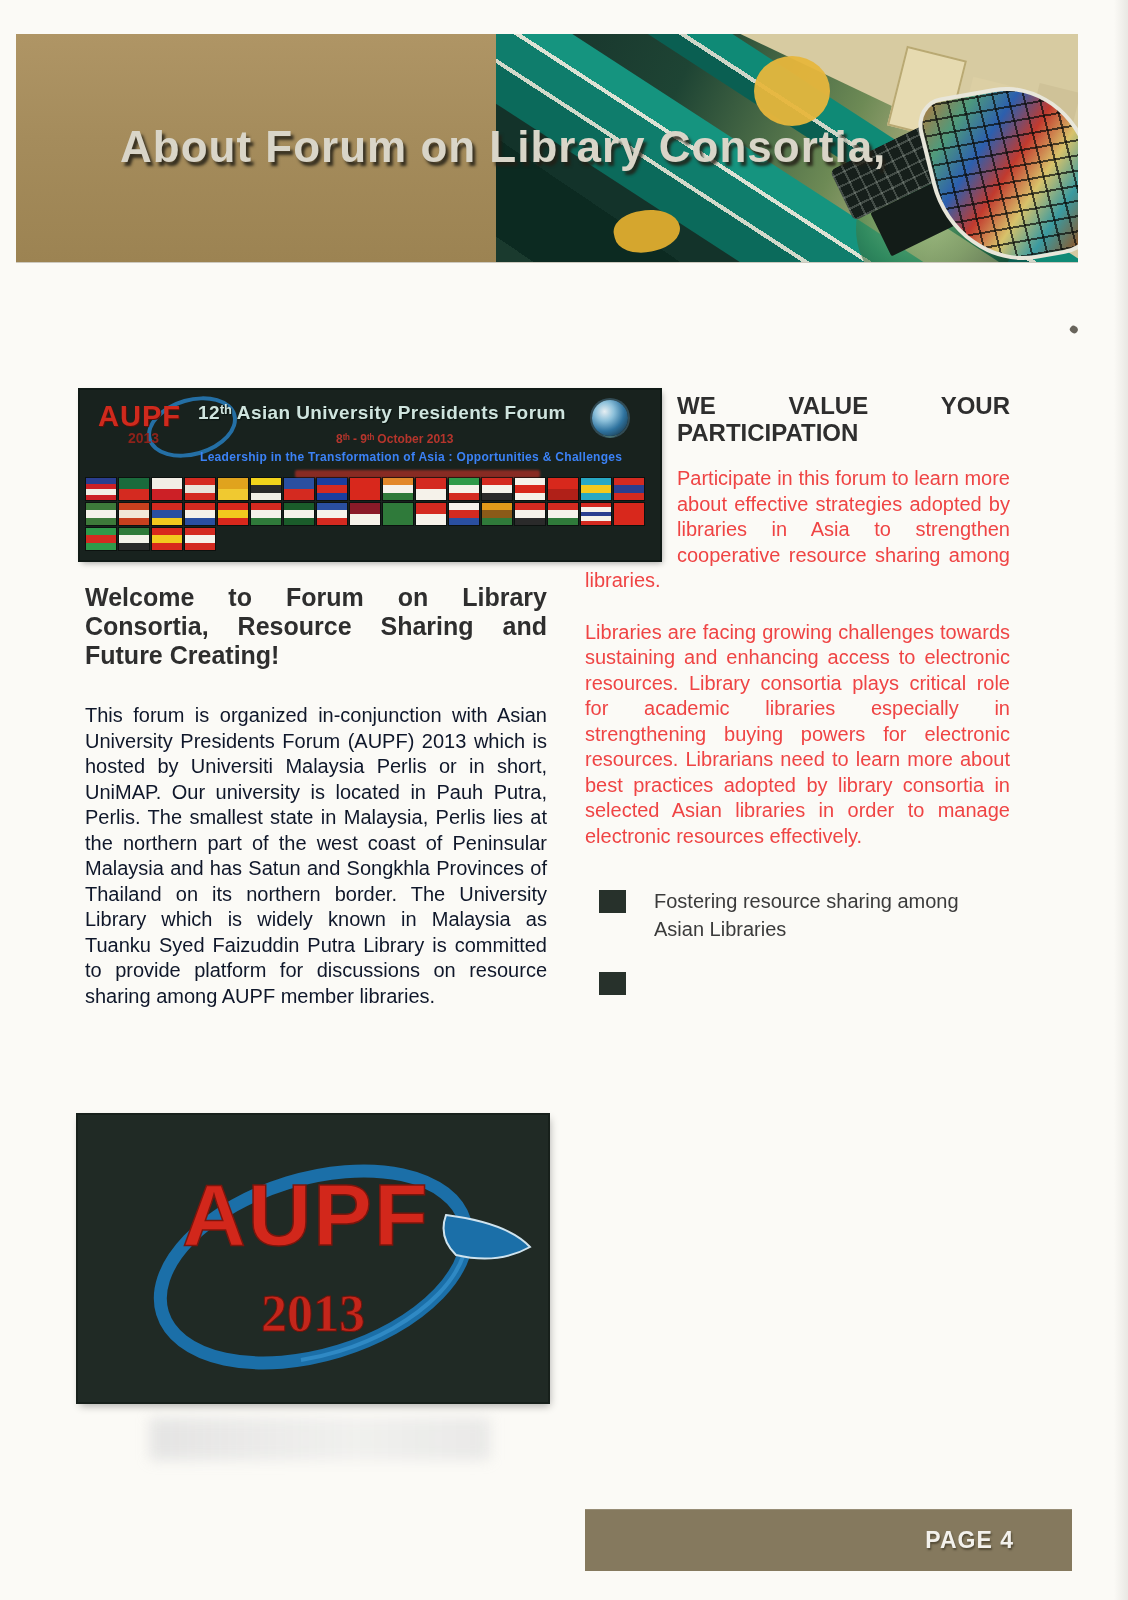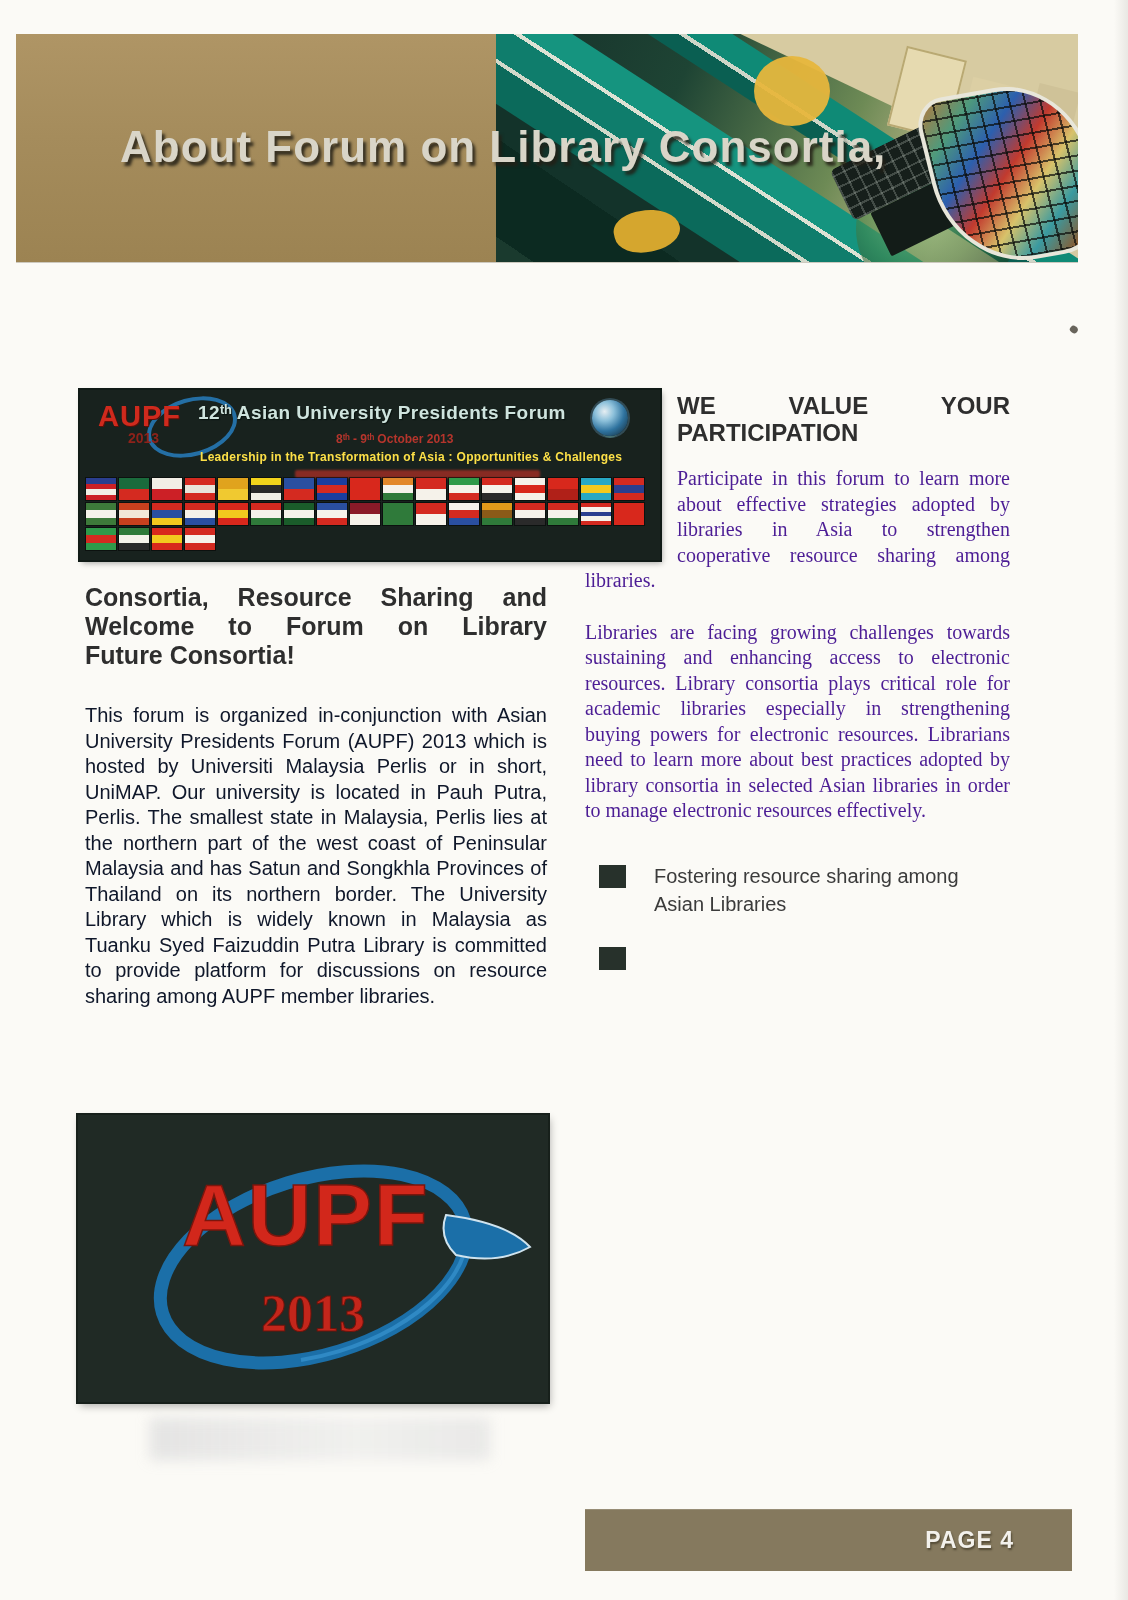--- a/index.html
+++ b/index.html
@@ -59,21 +59,21 @@
   .aupf-banner{
     position:absolute;left:80px;top:390px;width:580px;height:170px;
     background:#18221e;box-shadow:0 0 0 2px #101a16, 2px 3px 6px rgba(0,0,0,.35);
     overflow:hidden;
   }
   .ab-ellipse{position:absolute;left:66px;top:8px;width:84px;height:50px;border:4px solid #2678b4;border-radius:50%;transform:rotate(-16deg);opacity:.9;}
   .ab-logo-text{position:absolute;left:18px;top:10px;font-weight:bold;font-size:29px;color:#cf2a1d;letter-spacing:1px;text-shadow:1px 1px 0 #5c0f08;}
   .ab-logo-year{position:absolute;left:48px;top:40px;font-weight:bold;font-size:14px;color:#8d221a;filter:blur(.4px);}
   .ab-title{position:absolute;left:118px;top:12px;font-weight:bold;font-size:19px;color:#cfe4de;letter-spacing:.4px;text-shadow:1px 1px 1px #07110d;}
   .ab-date{position:absolute;left:256px;top:42px;font-weight:bold;font-size:12px;color:#b5352c;filter:blur(.5px);}
-  .ab-theme{position:absolute;left:120px;top:60px;font-weight:bold;font-size:12px;color:#fde047;filter:blur(.4px);letter-spacing:.3px;}
+  .ab-theme{position:absolute;left:120px;top:60px;font-weight:bold;font-size:12px;color:#3b82f6;filter:blur(.4px);letter-spacing:.3px;}
   .ab-redline{position:absolute;left:215px;top:80px;width:245px;height:8px;background:#9c2d24;opacity:.85;filter:blur(1.1px);border-radius:2px;}
   .ab-globe{position:absolute;left:512px;top:10px;width:36px;height:36px;border-radius:50%;
     background:radial-gradient(circle at 35% 32%, #e6eef2, #8cc0da 28%, #2f739f 58%, #1b3d52 85%);
     box-shadow:0 0 0 2px rgba(90,140,170,.4), 0 10px 0 -8px #3a5c4a;}
   .flag-rows{position:absolute;left:6px;top:88px;width:568px;}
   .flag-row{display:flex;gap:3px;margin-bottom:3px;}
   .flag{width:30px;height:22px;display:flex;flex-direction:column;overflow:hidden;box-shadow:0 0 0 1px rgba(0,0,0,.5);}
   .flag div{flex:1;}
   
   .left-heading{position:absolute;left:85px;top:583px;width:462px;font-weight:bold;font-size:25px;line-height:29px;color:#2e2e2e;}
@@ -84,21 +84,21 @@
   .logo-box{position:absolute;left:78px;top:1115px;width:470px;height:287px;background:#202a25;overflow:hidden;
     box-shadow:0 0 0 2px #17201b, 2px 4px 8px rgba(0,0,0,.3);}
   .logo-box svg{position:absolute;inset:0;}
   .ghost-smudge{position:absolute;left:150px;top:1418px;width:340px;height:42px;
     background:linear-gradient(90deg, rgba(170,172,180,.28), rgba(195,196,205,.18) 60%, rgba(170,172,180,.22));
     filter:blur(7px);}
   
   .right-col{position:absolute;left:585px;top:392px;width:425px;}
   .rc-spacer{float:left;width:92px;height:172px;}
   .rc-heading{font-weight:bold;font-size:24px;line-height:27px;color:#2e2e2e;text-align:justify;text-align-last:left;margin:0 0 20px 0;}
-  .right-col p{margin:0 0 26px 0;font-size:20px;line-height:25.5px;text-align:justify;color:#4c1d95;font-family:Liberation Serif, serif;}
+  .right-col p{margin:0 0 26px 0;font-size:20px;line-height:25.5px;text-align:justify;color:#ef4444;}
   .right-col p.mb-lg{margin-bottom:38px;}
   .bullet-list{margin:0;padding:0;list-style:none;}
   .bullet-item{display:flex;margin:0 0 26px 0;gap:8px;}
   .bullet-square{flex:0 0 auto;width:27px;height:23px;background:#27312b;margin:3px 20px 0 14px;}
   .bullet-text{flex:1;font-size:20px;line-height:28px;color:#3b3b3b;}
   .bullet-item:nth-child(3) .bullet-text{text-align:justify;text-align-last:left;}
   
   .footer-bar{position:absolute;left:585px;top:1509px;width:487px;height:62px;background:#85795e;
     display:flex;align-items:center;justify-content:flex-end;
     box-shadow:inset 0 1px 0 rgba(255,255,255,.15);}
@@ -328,23 +328,23 @@
           <div class="flag">
             <div style="background: rgb(212, 42, 32);"></div>
             <div style="background: rgb(245, 242, 234);"></div>
             <div style="background: rgb(212, 42, 32);"></div>
           </div>
         </div>
     </div>
   </div>
 
   <div class="left-heading">
+    <div class="jline">Welcome to Forum on Library</div>
     <div class="jline">Consortia, Resource Sharing and</div>
-    <div class="jline">Welcome to Forum on Library</div>
-    <div class="jline last">Future Consortia!</div>
+    <div class="jline last">Future Creating!</div>
   </div>
   <div class="left-body">This forum is organized in-conjunction with Asian University Presidents Forum (AUPF) 2013 which is hosted by Universiti Malaysia Perlis or in short, UniMAP. Our university is located in Pauh Putra, Perlis. The smallest state in Malaysia, Perlis lies at the northern part of the west coast of Peninsular Malaysia and has Satun and Songkhla Provinces of Thailand on its northern border. The University Library which is widely known in Malaysia as Tuanku Syed Faizuddin Putra Library is committed to provide platform for discussions on resource sharing among AUPF member libraries.</div>
 
   <div class="logo-box">
     <svg viewBox="0 0 470 287" width="470" height="287">
       <g transform="rotate(-17 235 150)">
         <ellipse cx="235" cy="152" rx="158" ry="88" fill="none" stroke="#1b6fa8" stroke-width="13"></ellipse>
         <ellipse cx="235" cy="152" rx="158" ry="88" fill="none" stroke="#2f89c4" stroke-width="4" stroke-dasharray="30 70" pathLength="100"></ellipse>
       </g>
       <path d="M 368 100 Q 430 108 452 132 Q 420 150 378 140 Q 360 122 368 100 Z" fill="#1b6fa8" stroke="#cfe3ee" stroke-width="2"></path>

